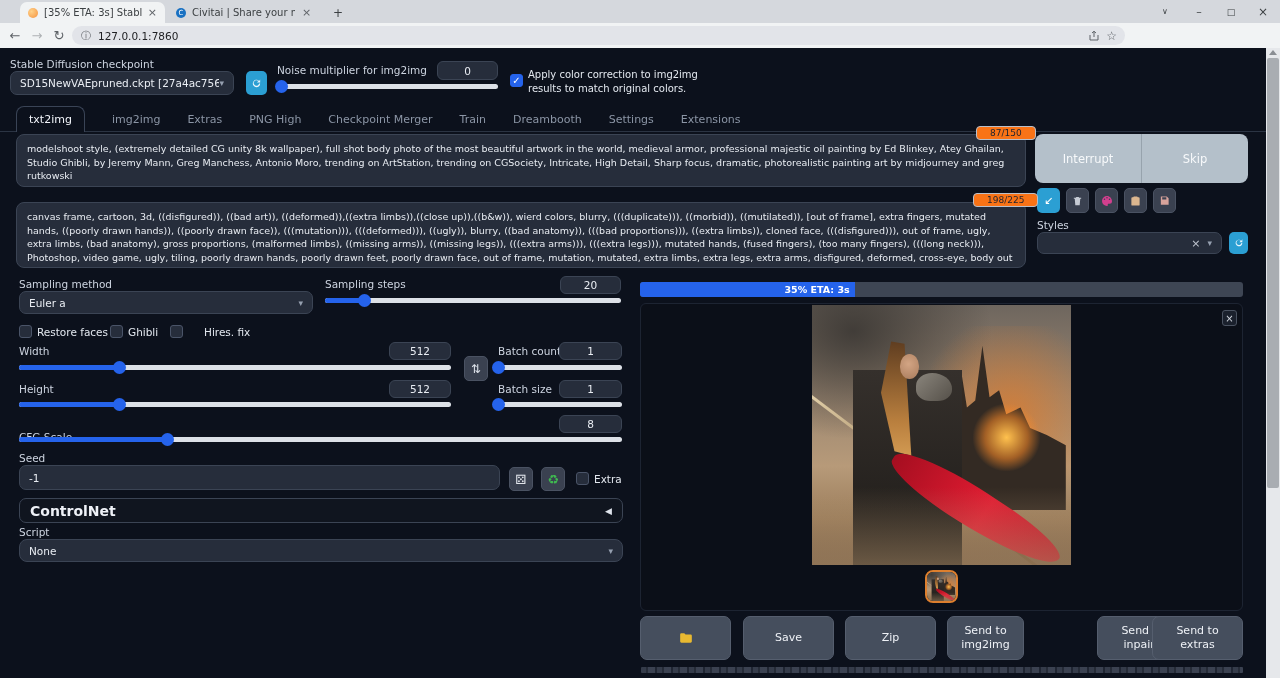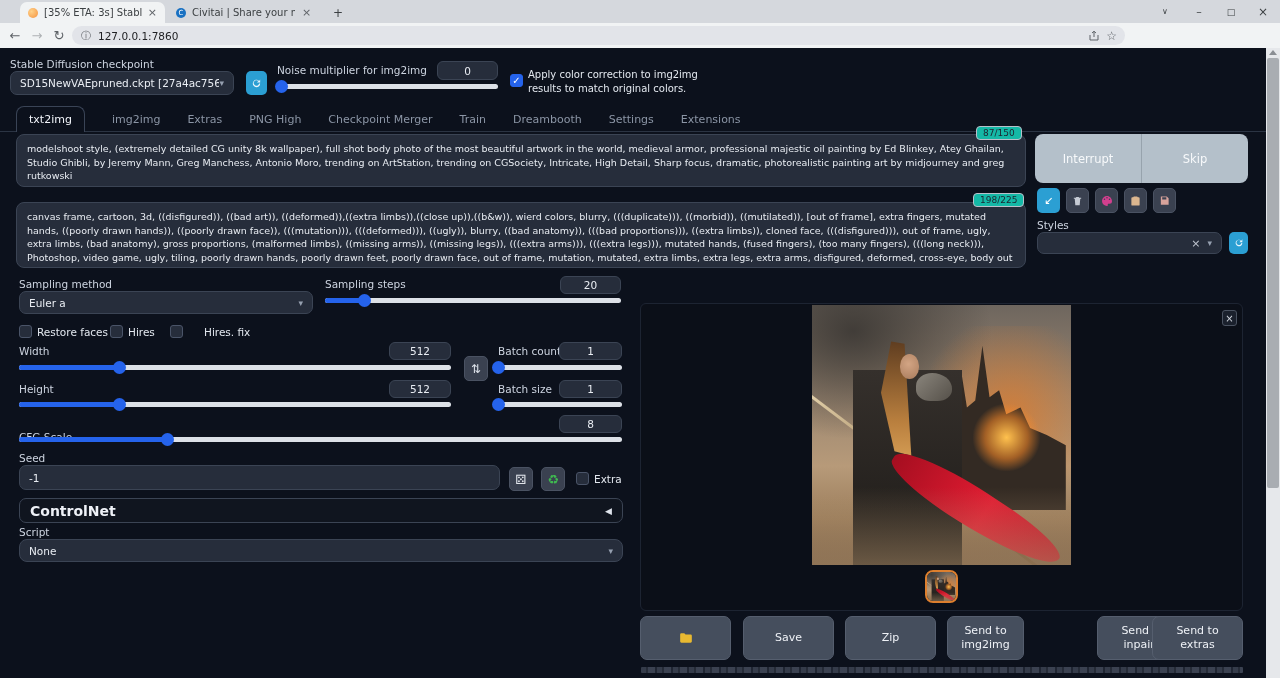--- a/index.html
+++ b/index.html
@@ -41,22 +41,22 @@
   .cbx.on { background:#2563eb; border-color:#2563eb; color:#fff; font-size:10px; line-height:12px;
             text-align:center; }
   .cyanbtn { background:#2b9fd3; border-radius:5px; display:flex; align-items:center; justify-content:center; }
   .toolbtn { background:#3a4150; border:1px solid #4a5262; border-radius:5px; display:flex;
              align-items:center; justify-content:center; }
   .ptab { line-height:25px; font-size:11px; color:#8b95a5; cursor:pointer; white-space:nowrap; }
   .ptab.sel { color:#f2f5fa; background:#0c111c; border:1px solid #3a4456; border-bottom:none;
               border-radius:8px 8px 0 0; padding:0 12px; position:relative; z-index:2; }
   .ta { background:#262d3b; border:1px solid #3b4454; border-radius:8px; color:#e8ecf2;
         font-size:9.5px; line-height:13.5px; padding:7px 10px; overflow:hidden; }
-  .badge { position:absolute; background:#14b8a6; color:#1d2330; font-size:9px; border:1px solid #b9bfc9;
-           border-radius:4px; padding:1px 6px; z-index:3; }
+  .badge { position:absolute; background:#f97316; color:#1d2330; font-size:9px; border:1px solid #b9bfc9;
+           border-radius:4px; padding:1px 13px; z-index:3; }
   .graybtn { background:#454e5d; border:1px solid #555e6e; border-radius:7px; color:#eef1f6;
              font-size:11px; display:flex; align-items:center; justify-content:center;
              text-align:center; line-height:14px; padding:0 6px; }
   .scrollbar { position:absolute; right:0; top:48px; width:14px; height:630px; background:#e6e8eb; }
 
   
   .art { position:relative; width:259px; height:260px; overflow:hidden;
          background:linear-gradient(180deg,#6e665e 0%,#9a8671 35%,#b79a79 62%,#9c7e5c 82%,#6f5740 100%); }
   .art .cloud { position:absolute; left:-20%; top:-18%; width:90%; height:70%;
         background:radial-gradient(ellipse at 40% 40%, rgba(62,58,54,.95), rgba(62,58,54,0) 70%); }
@@ -272,21 +272,21 @@
           <div class="knob"></div>
         </div>
     </div>
 
     <div class="abs" style="left:19px;top:277px;display:flex;align-items:center;gap:5px;">
       <span class="cbx"></span>
       <span class="lbl" style="color:#e3e8ef;">Restore faces</span>
     </div>
     <div class="abs" style="left:110px;top:277px;display:flex;align-items:center;gap:5px;">
       <span class="cbx"></span>
-      <span class="lbl" style="color:#e3e8ef;">Hires</span>
+      <span class="lbl" style="color:#e3e8ef;">Ghibli</span>
     </div>
     <div class="abs" style="left:170px;top:277px;display:flex;align-items:center;gap:5px;">
       <span class="cbx"></span>
       <span class="lbl" style="color:#e3e8ef;margin-left:16px;">Hires. fix</span>
     </div>
 
     <div class="abs lbl" style="left:19px;top:297px;">Width</div>
     <div class="abs numbox" style="left:389px;top:294px;width:62px;height:18px;">512</div>
     <div class="abs track" style="left:19px;top:317px;width:432px;">
       <div class="fill" style="width: 23.4%;">
@@ -345,20 +345,25 @@
       <span style="font-size:14px;font-weight:bold;color:#eef1f7;">ControlNet</span>
       <span style="margin-left:auto;color:#dfe4ec;font-size:9px;">◀</span>
     </div>
 
     <div class="abs lbl" style="left:19px;top:478px;">Script</div>
     <div class="abs input" style="left:19px;top:491px;width:604px;height:23px;border-radius:8px;">
       <span>None</span>
       <span class="caret">▾</span>
     </div>
 
+    <div class="abs" style="left:640px;top:234px;width:603px;height:15px;background:#3e4654;border-radius:3px;overflow:hidden;">
+      <div style="height: 100%; background: rgb(37, 99, 235); display: flex; align-items: center; justify-content: flex-end; width: 35.6%;">
+        <span style="color:#fff;font-size:9.5px;font-weight:bold;padding-right:5px;white-space:nowrap;">35% ETA: 3s</span>
+      </div>
+    </div>
 
     <div class="abs" style="left:640px;top:255px;width:603px;height:308px;background:#0b0f18;border:1px solid #1d2432;border-radius:6px;">
       <div class="abs" style="right:5px;top:6px;width:15px;height:16px;background:#1a202c;border:1px solid #4a5260;border-radius:3px;color:#cfd4dc;font-size:10px;display:flex;align-items:center;justify-content:center;">
         <span>×</span>
       </div>
 
       <div class="abs" style="left:171px;top:1px;width:259px;height:260px;">
         <div class="art">
           <div class="cloud"></div>
           <div class="glow"></div>

